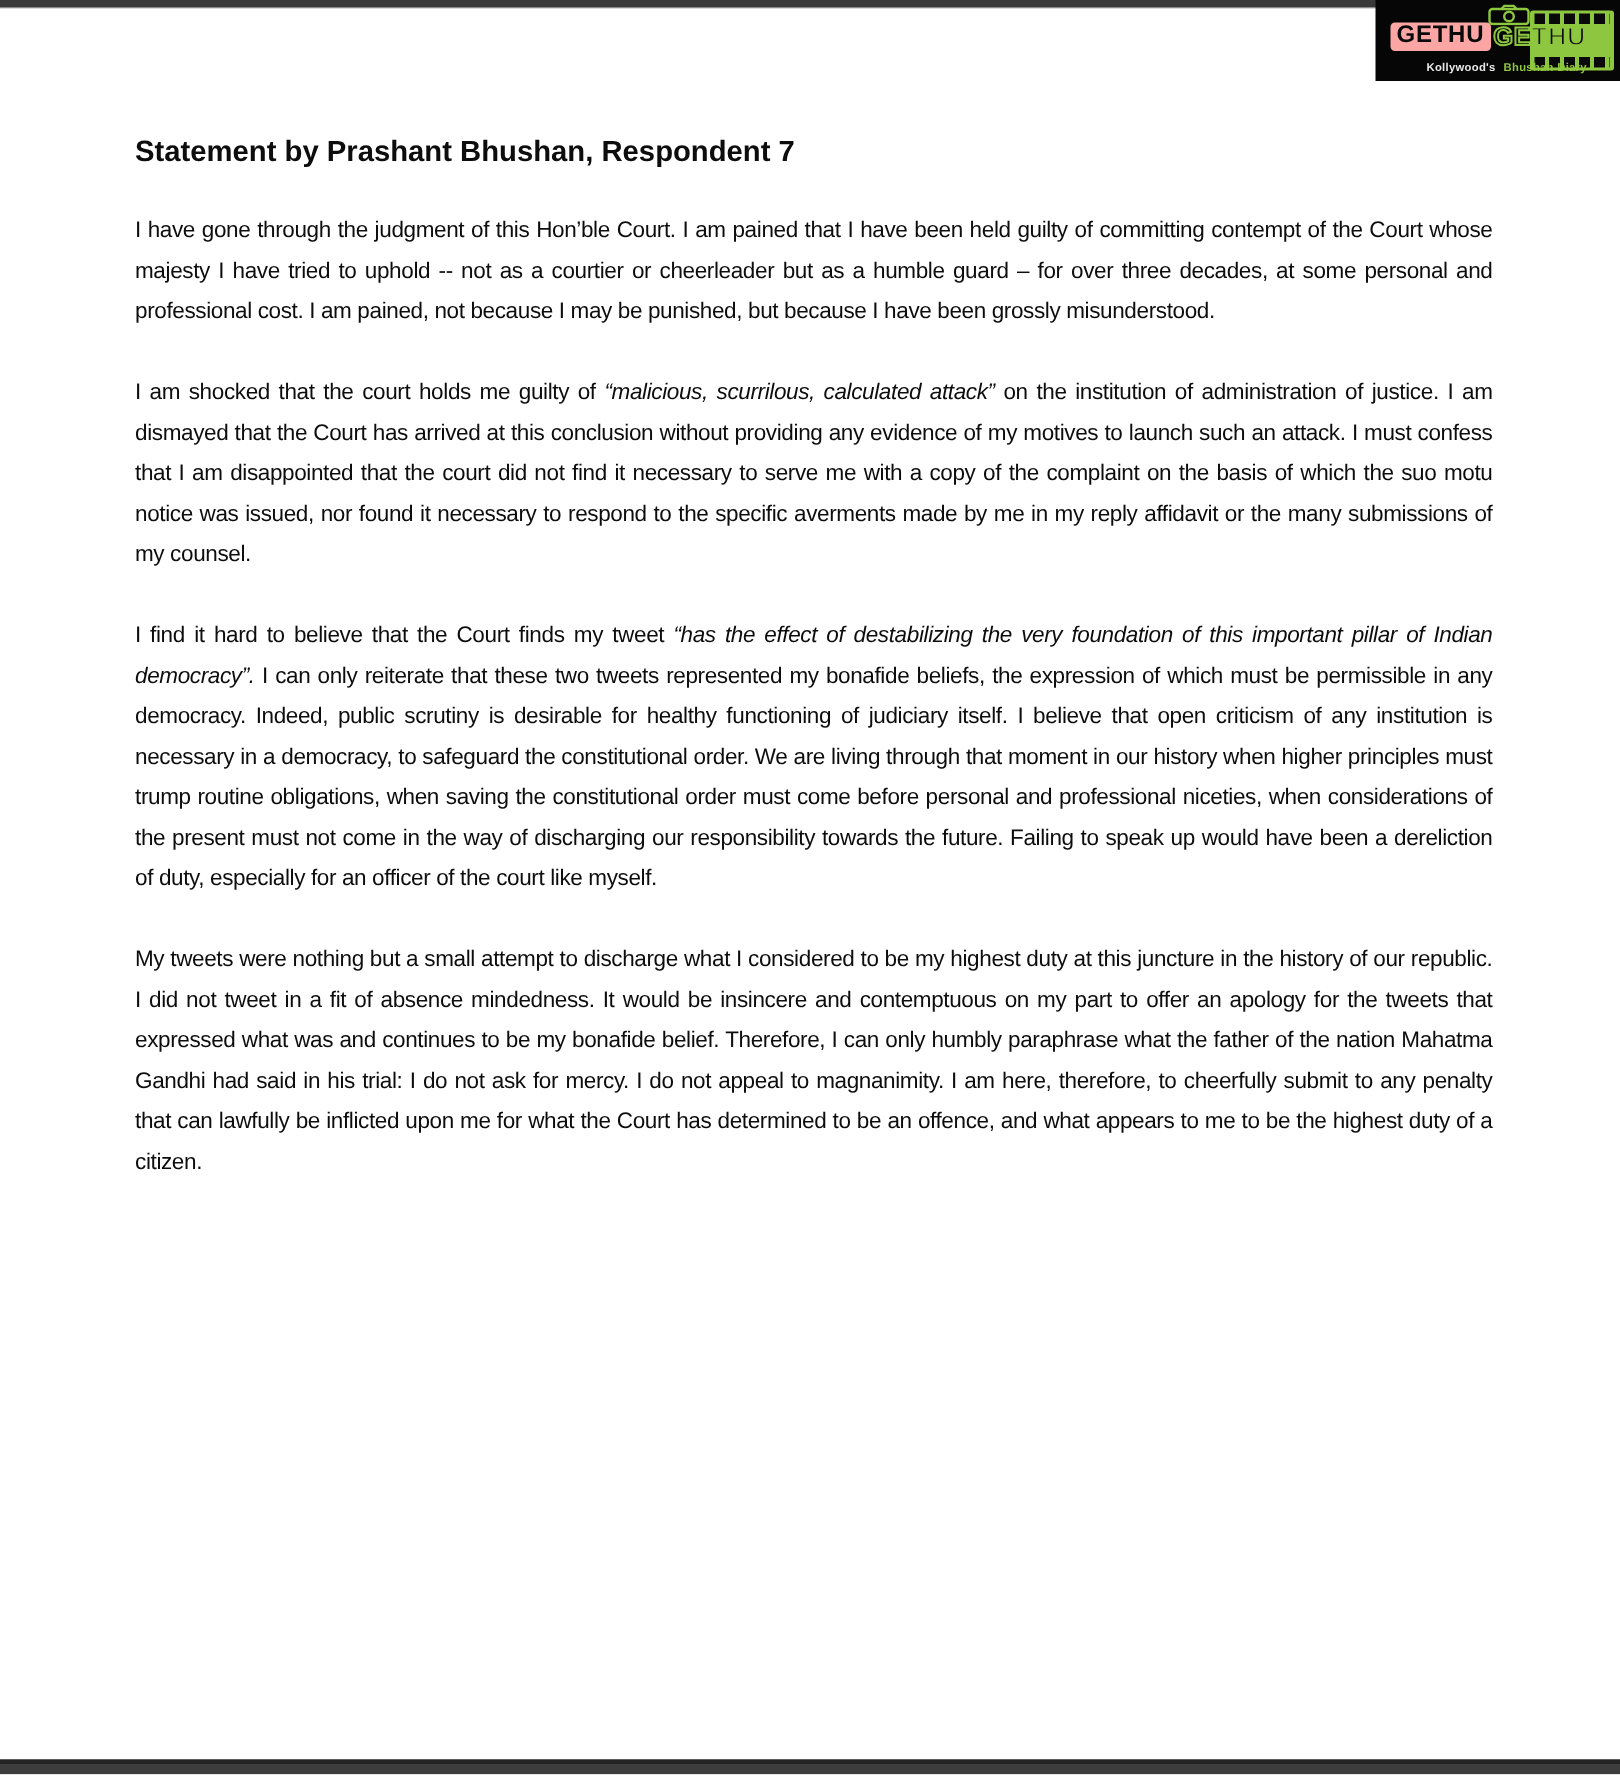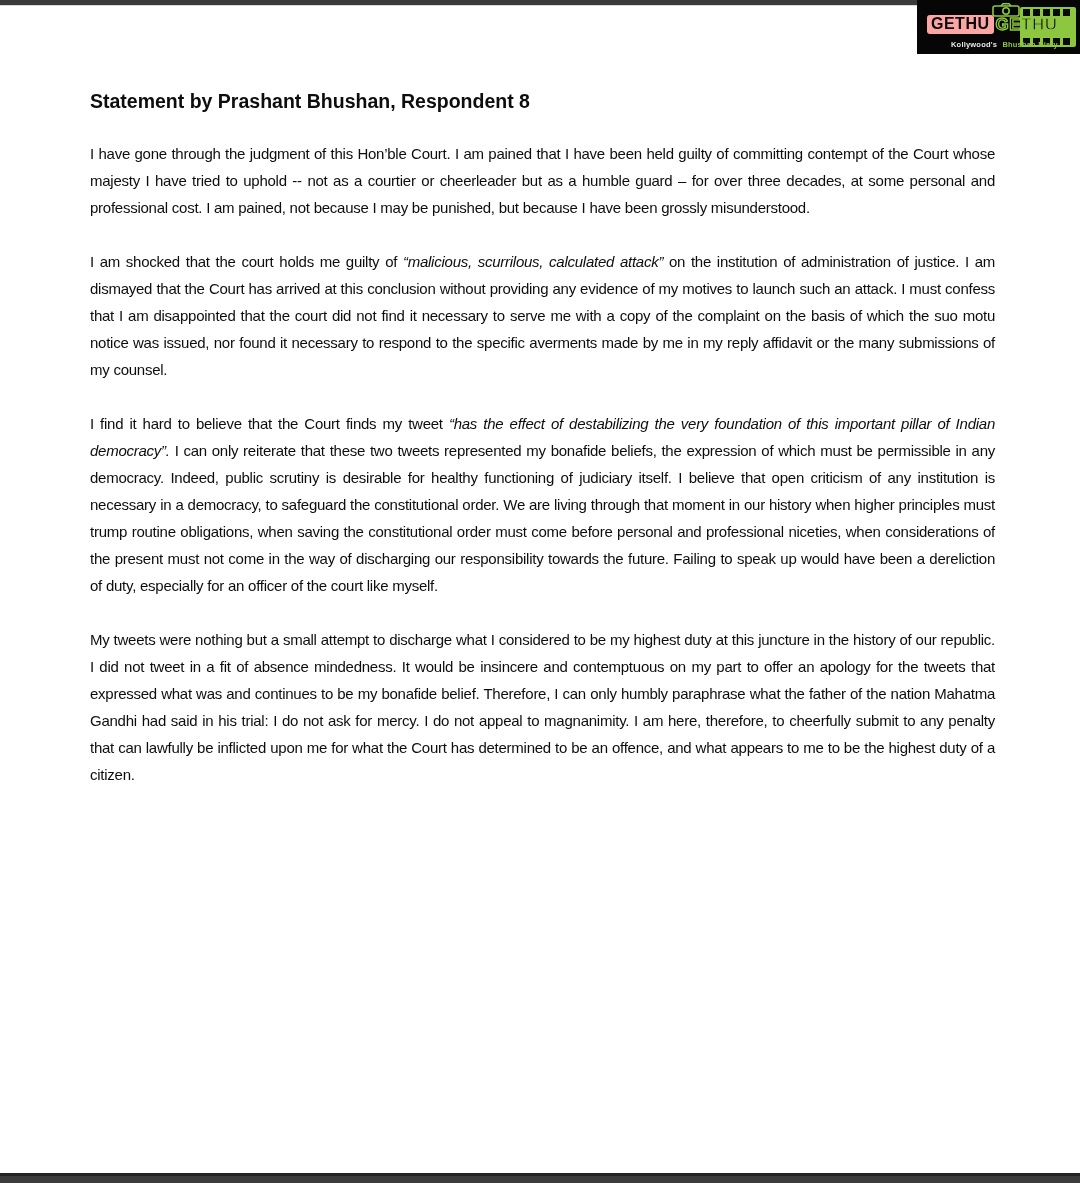--- a/index.html
+++ b/index.html
@@ -156,21 +156,21 @@
         <span class="brand-cinema">GETHU</span>
       </div>
       <div class="tagline">
         <span class="tg-white">Kollywood's</span>
         <span class="tg-green">Bhushan Diary</span>
       </div>
     </div>
   </div>
 
   <div class="content">
-    <h1 class="doc-title">Statement by Prashant Bhushan, Respondent 8</h1>
+    <h1 class="doc-title">Statement by Prashant Bhushan, Respondent 7</h1>
     <div id="paragraphs">
         <p class="para"><span>I have gone through the judgment of this Hon’ble Court. I am pained that I have been held guilty of committing contempt of the Court whose majesty I have tried to uphold -- not as a courtier or cheerleader but as a humble guard – for over three decades, at some personal and professional cost. I am pained, not because I may be punished, but because I have been grossly misunderstood.</span></p>
         <p class="para"><span>I am shocked that the court holds me guilty of </span><em>“malicious, scurrilous, calculated attack”</em><span> on the institution of administration of justice. I am dismayed that the Court has arrived at this conclusion without providing any evidence of my motives to launch such an attack. I must confess that I am disappointed that the court did not find it necessary to serve me with a copy of the complaint on the basis of which the suo motu notice was issued, nor found it necessary to respond to the specific averments made by me in my reply affidavit or the many submissions of my counsel.</span></p>
         <p class="para"><span>I find it hard to believe that the Court finds my tweet </span><em>“has the effect of destabilizing the very foundation of this important pillar of Indian democracy”.</em><span> I can only reiterate that these two tweets represented my bonafide beliefs, the expression of which must be permissible in any democracy. Indeed, public scrutiny is desirable for healthy functioning of judiciary itself. I believe that open criticism of any institution is necessary in a democracy, to safeguard the constitutional order. We are living through that moment in our history when higher principles must trump routine obligations, when saving the constitutional order must come before personal and professional niceties, when considerations of the present must not come in the way of discharging our responsibility towards the future. Failing to speak up would have been a dereliction of duty, especially for an officer of the court like myself.</span></p>
         <p class="para"><span>My tweets were nothing but a small attempt to discharge what I considered to be my highest duty at this juncture in the history of our republic. I did not tweet in a fit of absence mindedness. It would be insincere and contemptuous on my part to offer an apology for the tweets that expressed what was and continues to be my bonafide belief. Therefore, I can only humbly paraphrase what the father of the nation Mahatma Gandhi had said in his trial: I do not ask for mercy. I do not appeal to magnanimity. I am here, therefore, to cheerfully submit to any penalty that can lawfully be inflicted upon me for what the Court has determined to be an offence, and what appears to me to be the highest duty of a citizen.</span></p>
       </div>
   </div>
 
   <div class="bottom-bar"></div>
 

